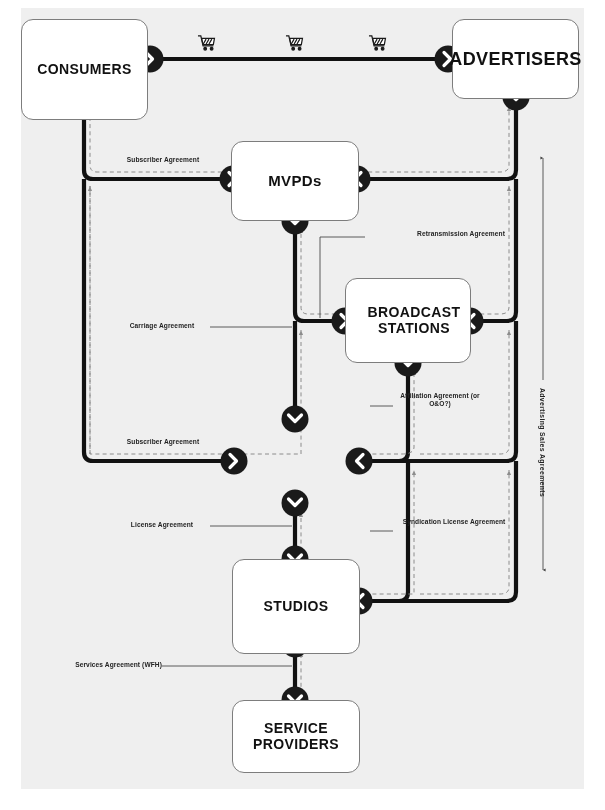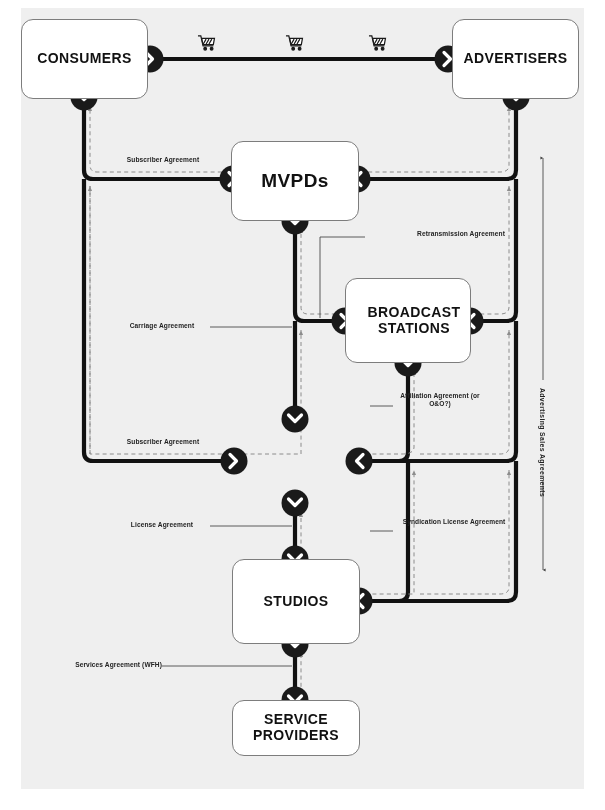--- a/index.html
+++ b/index.html
@@ -176,42 +176,42 @@
         <circle cx="295" cy="644" r="13.5" fill="#1a1a1a"></circle>
         <path d="M288.5,640 L295,646.5 L301.5,640" fill="none" stroke="#fff" stroke-width="3.2" stroke-linecap="round" stroke-linejoin="round"></path>
       </g>
       <g>
         <circle cx="295" cy="700" r="13.5" fill="#1a1a1a"></circle>
         <path d="M288.5,696 L295,702.5 L301.5,696" fill="none" stroke="#fff" stroke-width="3.2" stroke-linecap="round" stroke-linejoin="round"></path>
       </g>
     </g>
   </svg>
 
-  <div class="node" style="left:21px;top:19px;width:127px;height:80px;">
+  <div class="node" style="left:21px;top:19px;width:127px;height:101px;">
     <div class="lbl" style="font-size:14px;">CONSUMERS</div>
   </div>
 
   <div class="node" style="left:452px;top:19px;width:127px;height:80px;">
-    <div class="lbl" style="font-size:14px;text-align:center;">ADVERTISERS</div>
+    <div class="lbl" style="font-size:18px;text-align:center;">ADVERTISERS</div>
   </div>
 
   <div class="node" style="left:231px;top:141px;width:128px;height:80px;">
-    <div class="lbl" style="font-size:19px;">MVPDs</div>
+    <div class="lbl" style="font-size:15px;">MVPDs</div>
   </div>
 
   <div class="node" style="left:345px;top:278px;width:126px;height:85px;">
     <div class="lbl" style="font-size:14px;max-width:104px;margin-left:12px;">BROADCAST STATIONS</div>
   </div>
 
 
-  <div class="node" style="left:232px;top:559px;width:128px;height:85px;">
+  <div class="node" style="left:232px;top:559px;width:128px;height:95px;">
     <div class="lbl" style="font-size:14px;">STUDIOS</div>
   </div>
 
-  <div class="node" style="left:232px;top:700px;width:128px;height:56px;">
+  <div class="node" style="left:232px;top:700px;width:128px;height:73px;">
     <div class="lbl" style="font-size:14px;max-width:100px;">SERVICE PROVIDERS</div>
   </div>
 
   <div class="edge-label" style="left:108px;top:156px;width:110px;font-size:6.6px;">Subscriber Agreement</div>
 
   <div class="edge-label" style="left:413px;top:230px;width:96px;font-size:6.6px;">Retransmission Agreement</div>
 
   <div class="edge-label" style="left:114px;top:322px;width:96px;font-size:6.6px;">Carriage Agreement</div>
 
   <div class="edge-label" style="left:400px;top:392px;width:80px;font-size:6.6px;">Affiliation Agreement (or O&amp;O?)</div>

